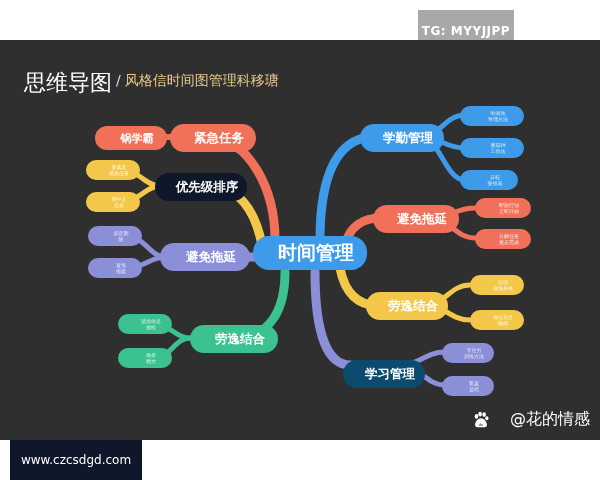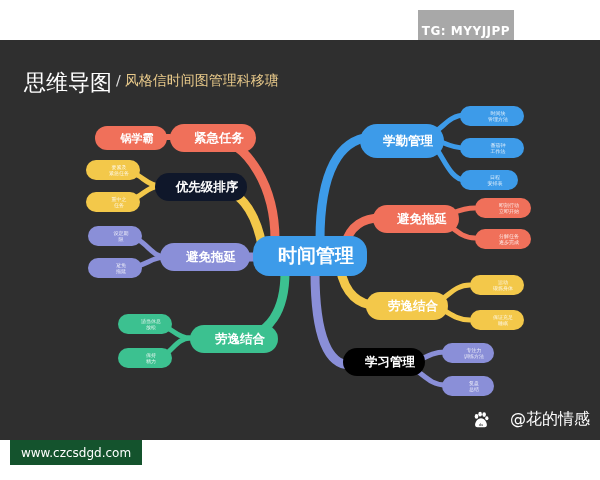--- a/index.html
+++ b/index.html
@@ -36,22 +36,22 @@
     .leaf {
       font-size: 5px; font-weight: normal; flex-direction: column; line-height: 6px;
       color: rgba(255,255,255,0.85); border-radius: 12px;
     }
     .credit {
       position: absolute; right: 10px; bottom: 10px; color: #ffffff; font-size: 16px;
       display: flex; align-items: center; gap: 20px;
     }
     .paw { width: 18px; height: 18px; }
     .wm-bottom {
-      position: absolute; left: 10px; top: 440px; width: 132px; height: 25px;
-      background: #14532d; color: #ffffff; font-size: 12px;
+      position: absolute; left: 10px; top: 440px; width: 132px; height: 40px;
+      background: #0f172a; color: #ffffff; font-size: 12px;
       display: flex; align-items: center; justify-content: center;
     }
   </style>
 </head>
 <body>
 
 <div class="wm-top">TG: MYYJJPP</div>
 
 <div class="canvas">
   <svg class="links" viewBox="0 0 600 400">
@@ -84,21 +84,21 @@
       <path d="M400,325 C420,325 425,312 445,312" stroke="#8a8fd8" stroke-width="5"></path>
       <path d="M400,325 C420,325 425,345 445,345" stroke="#8a8fd8" stroke-width="5"></path>
     </g>
   </svg>
 
   <div class="title-main">思维导图</div>
   <div class="title-sub">
     <span class="slash">/</span><span>风格信时间图管理科移瑭</span>
   </div>
 
-  <div class="node center" style="left:253px; top:196px; width:102px; height:40px; background:#3d9be9;">时间管理</div>
+  <div class="node center" style="left:253px; top:196px; width:102px; height:34px; background:#3d9be9;">时间管理</div>
 
   <div class="node branch" style="left:170px; top:84px; width:74px; height:28px; background:#f0705a;">紧急任务</div>
   <div class="node branch" style="left:95px; top:86px; width:60px; height:24px; background:#f0705a; font-size:11px;">锅学霸</div>
 
   <div class="node branch" style="left:155px; top:133px; width:80px; height:28px; background:#0f172a;">优先级排序</div>
   <div class="node leaf" style="left:86px; top:120px; width:42px; height:20px; background:#f3c84a;">
     <span>要紧及</span>
     <span>紧急任务</span>
   </div>
   <div class="node leaf" style="left:86px; top:152px; width:42px; height:20px; background:#f3c84a;">
@@ -119,21 +119,21 @@
   <div class="node branch" style="left:190px; top:285px; width:76px; height:28px; background:#3cc190;">劳逸结合</div>
   <div class="node leaf" style="left:118px; top:274px; width:42px; height:20px; background:#3cc190;">
     <span>适当休息</span>
     <span>放松</span>
   </div>
   <div class="node leaf" style="left:118px; top:308px; width:42px; height:20px; background:#3cc190;">
     <span>保持</span>
     <span>精力</span>
   </div>
 
-  <div class="node branch" style="left:360px; top:84px; width:72px; height:34px; background:#3d9be9;">学勤管理</div>
+  <div class="node branch" style="left:360px; top:84px; width:72px; height:28px; background:#3d9be9;">学勤管理</div>
   <div class="node leaf" style="left:460px; top:66px; width:52px; height:20px; background:#3d9be9;">
     <span>时间块</span>
     <span>管理方法</span>
   </div>
   <div class="node leaf" style="left:460px; top:98px; width:52px; height:20px; background:#3d9be9;">
     <span>番茄钟</span>
     <span>工作法</span>
   </div>
   <div class="node leaf" style="left:460px; top:130px; width:46px; height:20px; background:#3d9be9;">
     <span>日程</span>
@@ -153,21 +153,21 @@
   <div class="node branch" style="left:366px; top:252px; width:70px; height:28px; background:#f3c84a;">劳逸结合</div>
   <div class="node leaf" style="left:470px; top:235px; width:42px; height:20px; background:#f3c84a;">
     <span>运动</span>
     <span>锻炼身体</span>
   </div>
   <div class="node leaf" style="left:470px; top:270px; width:42px; height:20px; background:#f3c84a;">
     <span>保证充足</span>
     <span>睡眠</span>
   </div>
 
-  <div class="node branch" style="left:343px; top:308px; width:70px; height:28px; background:#000000;">学习管理</div>
+  <div class="node branch" style="left:343px; top:320px; width:70px; height:28px; background:#0c4a6e;">学习管理</div>
   <div class="node leaf" style="left:442px; top:303px; width:40px; height:20px; background:#8a8fd8;">
     <span>专注力</span>
     <span>训练方法</span>
   </div>
   <div class="node leaf" style="left:442px; top:336px; width:40px; height:20px; background:#8a8fd8;">
     <span>复盘</span>
     <span>总结</span>
   </div>
 
   <div class="credit">

